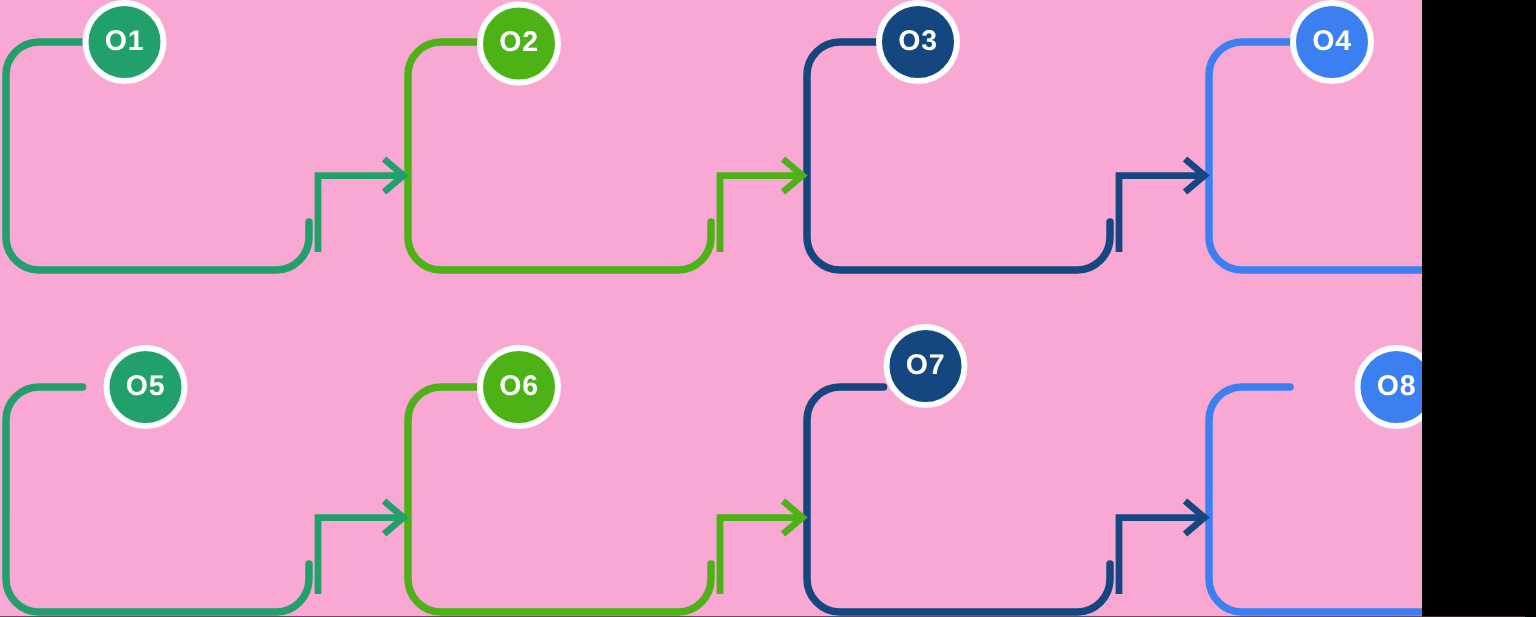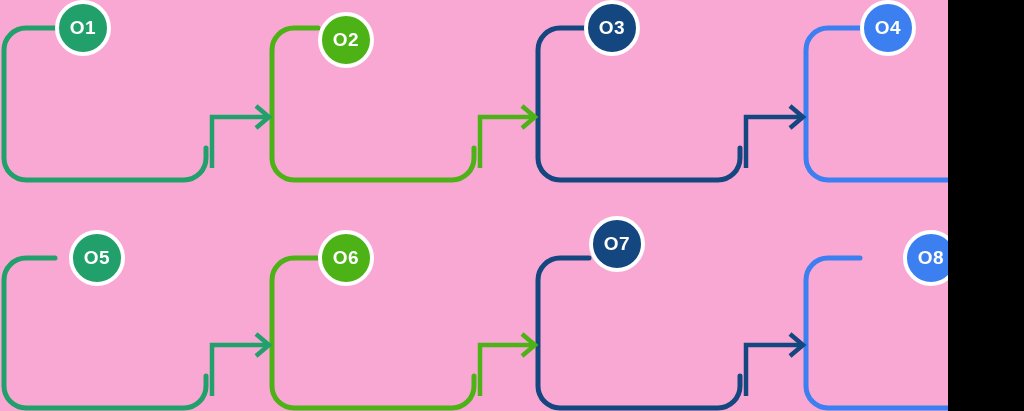--- a/index.html
+++ b/index.html
@@ -42,21 +42,21 @@
       <path d="M 256 334 L 269 345 L 256 356" fill="none" stroke="#22a06b" stroke-width="4.5" stroke-linecap="butt" stroke-linejoin="miter"></path>
       <path d="M 480 396 L 480 345 L 535 345" fill="none" stroke="#4cb216" stroke-width="4.5" stroke-linecap="butt" stroke-linejoin="miter"></path>
       <path d="M 522 334 L 535 345 L 522 356" fill="none" stroke="#4cb216" stroke-width="4.5" stroke-linecap="butt" stroke-linejoin="miter"></path>
       <path d="M 746 396 L 746 345 L 803 345" fill="none" stroke="#14467f" stroke-width="4.5" stroke-linecap="butt" stroke-linejoin="miter"></path>
       <path d="M 790 334 L 803 345 L 790 356" fill="none" stroke="#14467f" stroke-width="4.5" stroke-linecap="butt" stroke-linejoin="miter"></path>
     </svg>
   <div id="badges">
       <div class="badge" style="left: 55px; top: 0px; width: 56px; height: 56px; background: rgb(34, 160, 107);">
         <span>O1</span>
       </div>
-      <div class="badge" style="left: 318px; top: 12px; width: 56px; height: 56px; background: rgb(76, 178, 22); text-align: right;">
+      <div class="badge" style="left: 318px; top: 1px; width: 56px; height: 56px; background: rgb(76, 178, 22); text-align: right;">
         <span>O2</span>
       </div>
       <div class="badge" style="left: 584px; top: 0px; width: 56px; height: 56px; background: rgb(20, 70, 127);">
         <span>O3</span>
       </div>
       <div class="badge" style="left: 860px; top: 0px; width: 56px; height: 56px; background: rgb(59, 127, 240);">
         <span>O4</span>
       </div>
       <div class="badge" style="left: 69px; top: 230px; width: 56px; height: 56px; background: rgb(34, 160, 107);">
         <span>O5</span>

